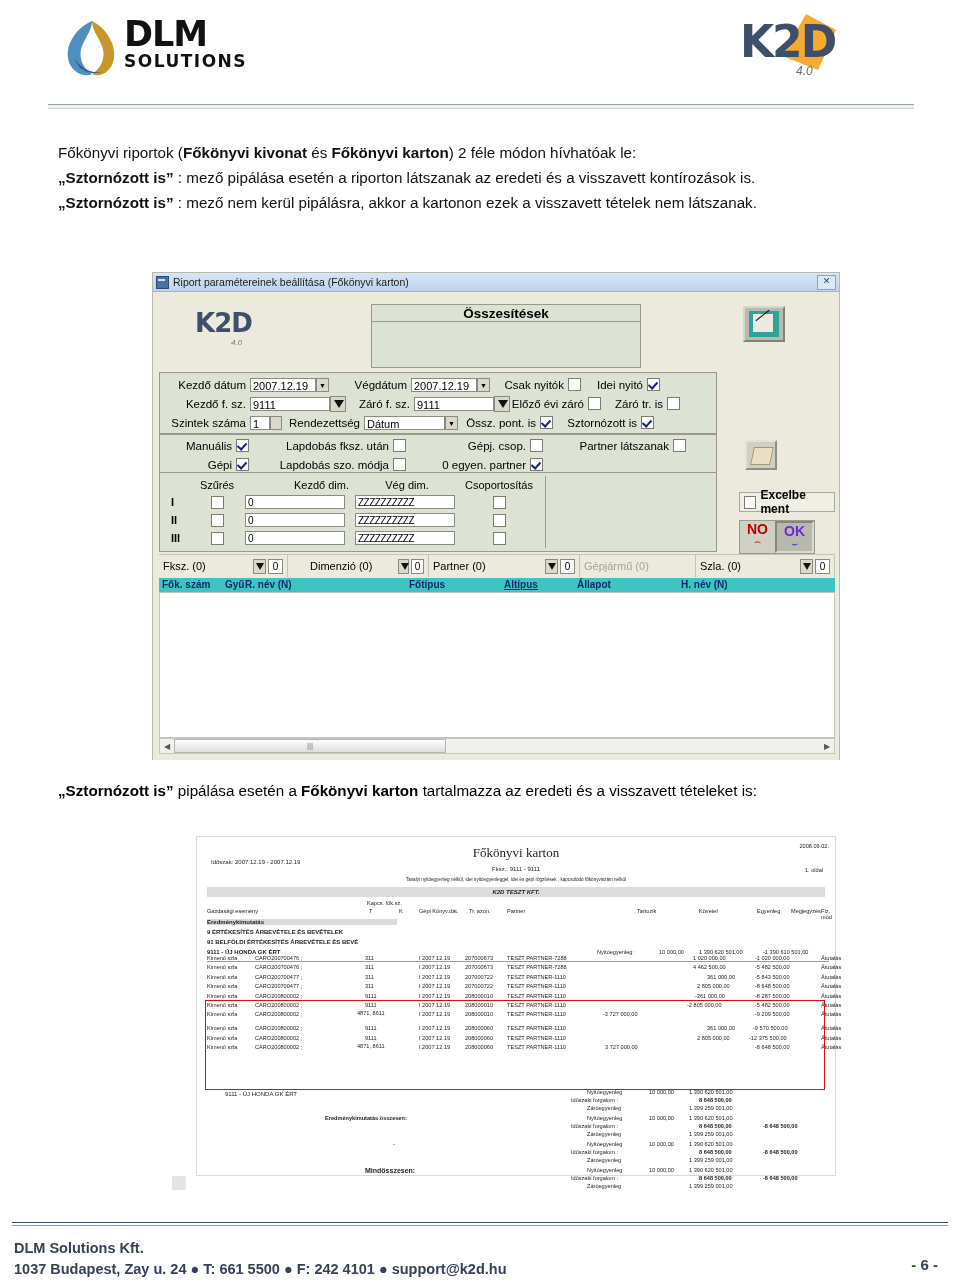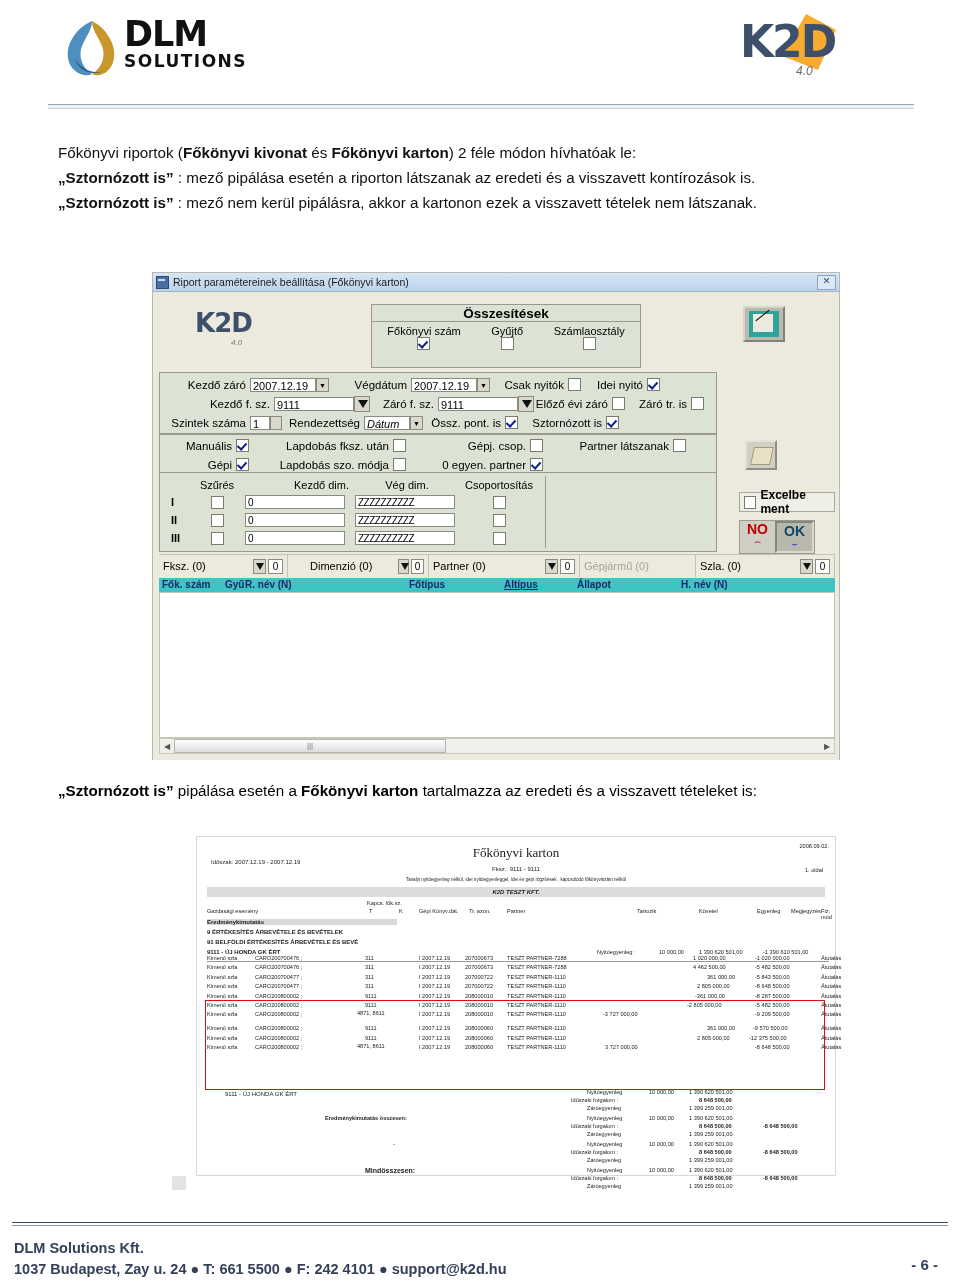--- a/index.html
+++ b/index.html
@@ -85,21 +85,21 @@
   .btn-print .pp{position:absolute;left:5px;top:5px;width:18px;height:16px;background:#e8dfc4;
     border:1px solid #a09878;transform:skewX(-12deg);}
   .btn-excel{position:absolute;left:586px;top:200px;width:96px;height:20px;background:#efefe6;
     border:1px solid #a8a89c;box-sizing:border-box;display:flex;align-items:center;gap:4px;padding-left:4px;}
   .btn-excel span{font-size:12px;font-weight:bold;}
   .okno{position:absolute;left:586px;top:228px;width:76px;height:34px;background:#cfcfc3;
     border:1px solid #9a9a8e;box-sizing:border-box;display:flex;}
   .okno .half{flex:1;position:relative;text-align:center;}
   .okno .half.sel{background:#b8b8ac;border:2px inset #dadad0;box-sizing:border-box;}
   .no-t{font-size:14px;font-weight:bold;color:#c00000;line-height:16px;}
-  .ok-t{font-size:14px;font-weight:bold;color:#0c4a6e;line-height:16px;}
+  .ok-t{font-size:14px;font-weight:bold;color:#6d28d9;line-height:16px;}
   .smile{font-size:11px;line-height:8px;}
   
   .cstrip{position:absolute;left:6px;top:262px;width:676px;height:22px;background:#ece9dd;
     border-top:1px solid #c3c3b6;display:flex;align-items:center;font-size:11px;}
   .cstrip .cell{display:flex;align-items:center;height:22px;padding:0 4px;border-right:1px solid #c3c3b6;}
   .dnbtn{width:13px;height:15px;background:#d8d8cc;border:1px solid #8a8a7e;position:relative;box-sizing:border-box;margin-right:2px;}
   .dnbtn:after{content:"";position:absolute;left:2px;top:3px;border-left:4px solid transparent;
     border-right:4px solid transparent;border-top:7px solid #111;}
   .zbox{width:15px;height:15px;background:#fff;border:1px solid #8a8a7e;font-size:10px;
     text-align:center;line-height:14px;box-sizing:border-box;}
@@ -193,67 +193,53 @@
   <div class="body">
 
     <div class="dlg-k2d">
       <span class="tri"></span>
       <span class="w">K2D</span>
       <span class="v">4.0</span>
     </div>
 
     <div class="grp ossz">
       <div class="hd">Összesítések</div>
-      <div class="cols">
-        <div class="c">
-          <div>Főkönyvi szám</div>
-          <span class="cb on"></span>
-        </div>
-        <div class="c">
-          <div>Gyűjtő</div>
-          <span class="cb"></span>
-        </div>
-        <div class="c">
-          <div>Számlaosztály</div>
-          <span class="cb"></span>
-        </div>
-      </div>
     </div>
 
     <div class="grp panel1">
       <div class="row" style="margin-top:2px;">
-        <div class="lbl" style="width:86px;">Kezdő záró</div>
+        <div class="lbl" style="width:86px;">Kezdő dátum</div>
         <div class="fld" style="width:66px;">2007.12.19</div>
         <div class="ddbtn">▼</div>
         <div class="lbl" style="width:78px;">Végdátum</div>
         <div class="fld" style="width:66px;">2007.12.19</div>
         <div class="ddbtn">▼</div>
         <div class="lbl" style="width:74px;">Csak nyitók</div>
         <span class="cb"></span>
         <div class="lbl" style="width:62px;">Idei nyitó</div>
         <span class="cb on"></span>
       </div>
       <div class="row">
-        <div class="lbl" style="width:86px;margin-left:24px;">Kezdő f. sz.</div>
+        <div class="lbl" style="width:86px;">Kezdő f. sz.</div>
         <div class="fld" style="width:80px;">9111</div>
         <div class="arrowbtn"></div>
         <div class="lbl" style="width:64px;">Záró f. sz.</div>
         <div class="fld" style="width:80px;">9111</div>
         <div class="arrowbtn"></div>
         <div class="lbl" style="width:74px;">Előző évi záró</div>
         <span class="cb"></span>
         <div class="lbl" style="width:62px;">Záró tr. is</div>
         <span class="cb"></span>
       </div>
       <div class="row">
         <div class="lbl" style="width:86px;">Szintek száma</div>
         <div class="fld" style="width:20px;">1</div>
         <div class="spin"></div>
         <div class="lbl" style="width:78px;">Rendezettség</div>
-        <div class="fld" style="width:46px;font-style:italic;">Dátum</div>
+        <div class="fld" style="width:81px;">Dátum</div>
         <div class="ddbtn">▼</div>
         <div class="lbl" style="width:78px;">Össz. pont. is</div>
         <span class="cb on"></span>
         <div class="lbl" style="width:78px;padding-left:6px;">Sztornózott is</div>
         <span class="cb on"></span>
       </div>
     </div>
     <div class="highlight-red" style="left:424px;top:175px;width:138px;height:22px;"></div>
 
     <div class="grp panel2">

